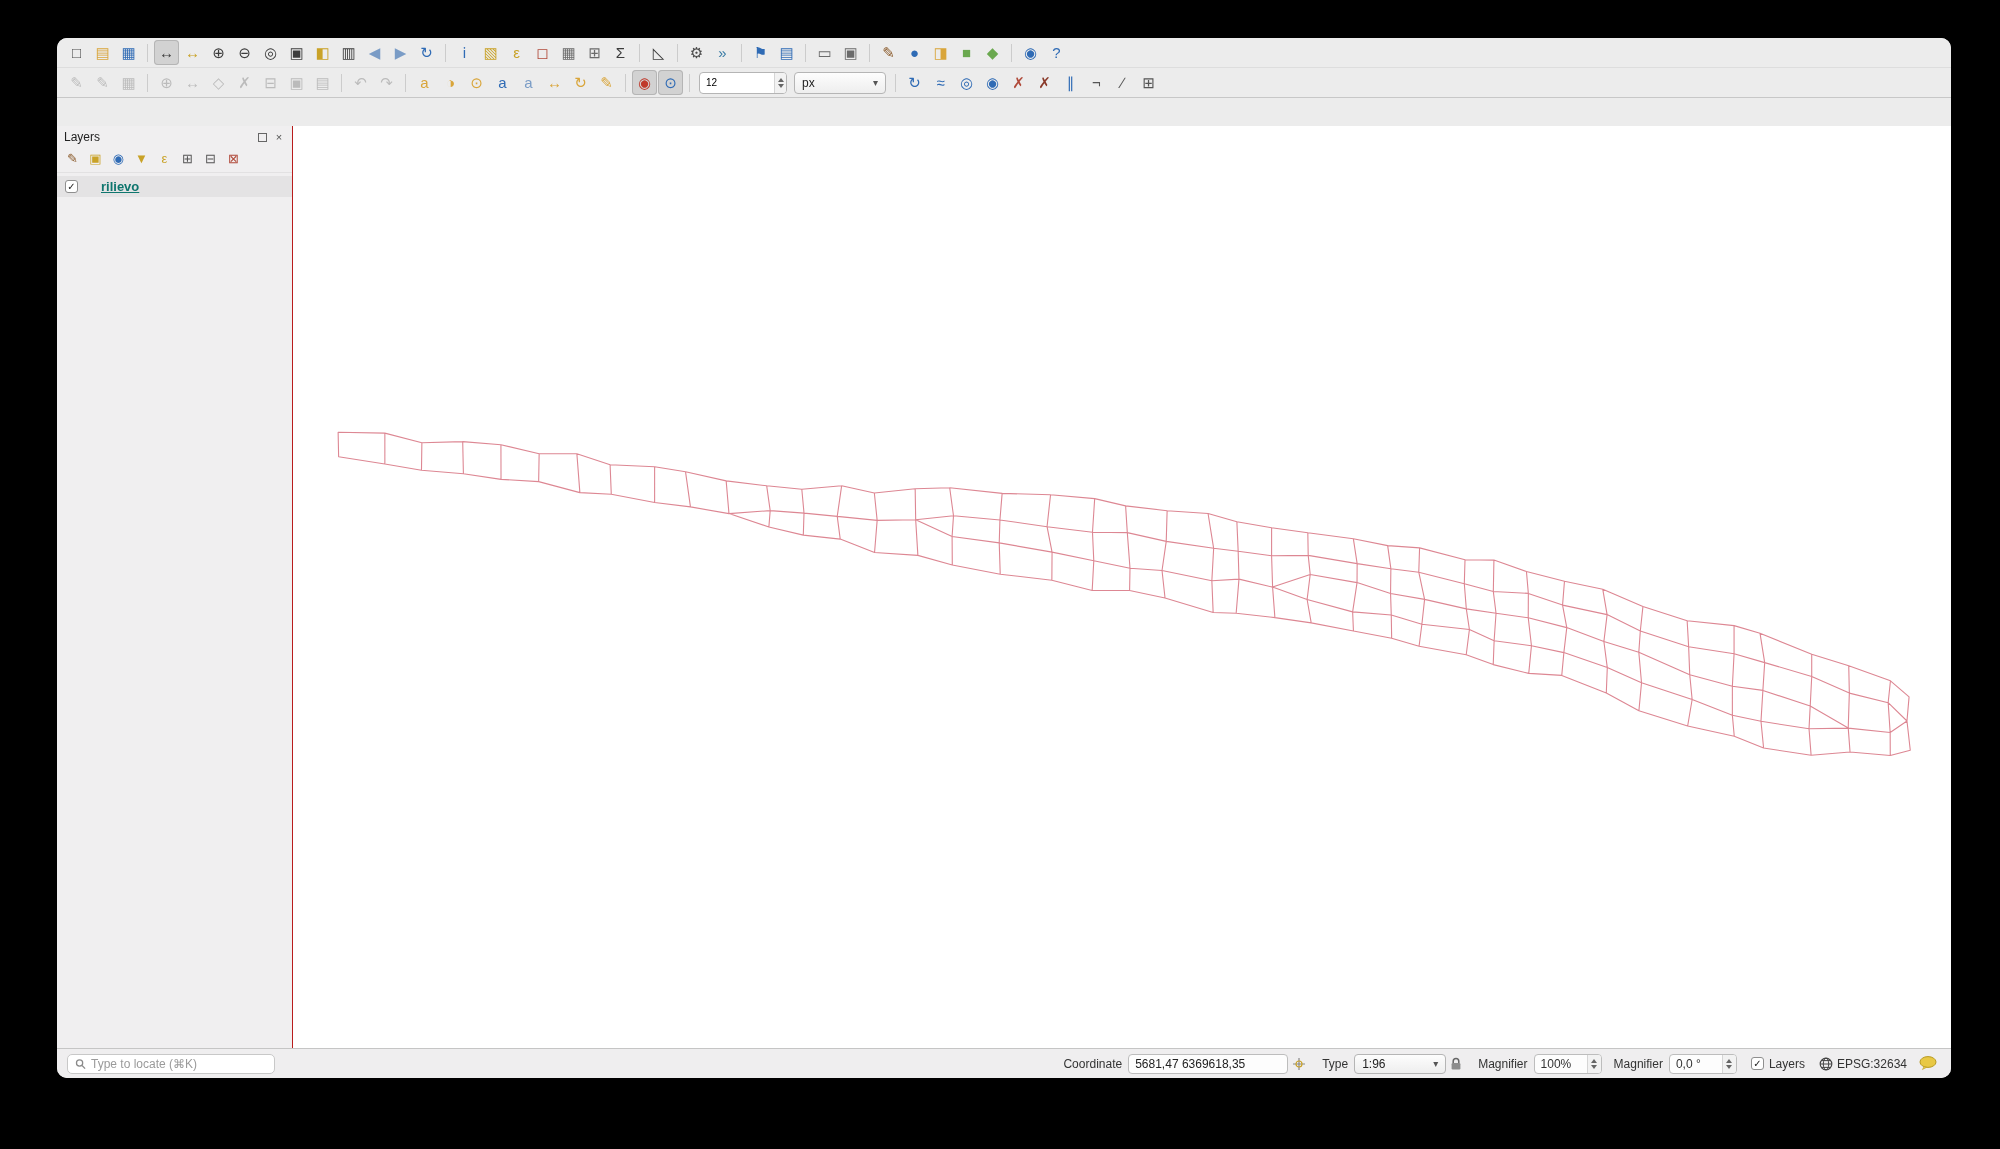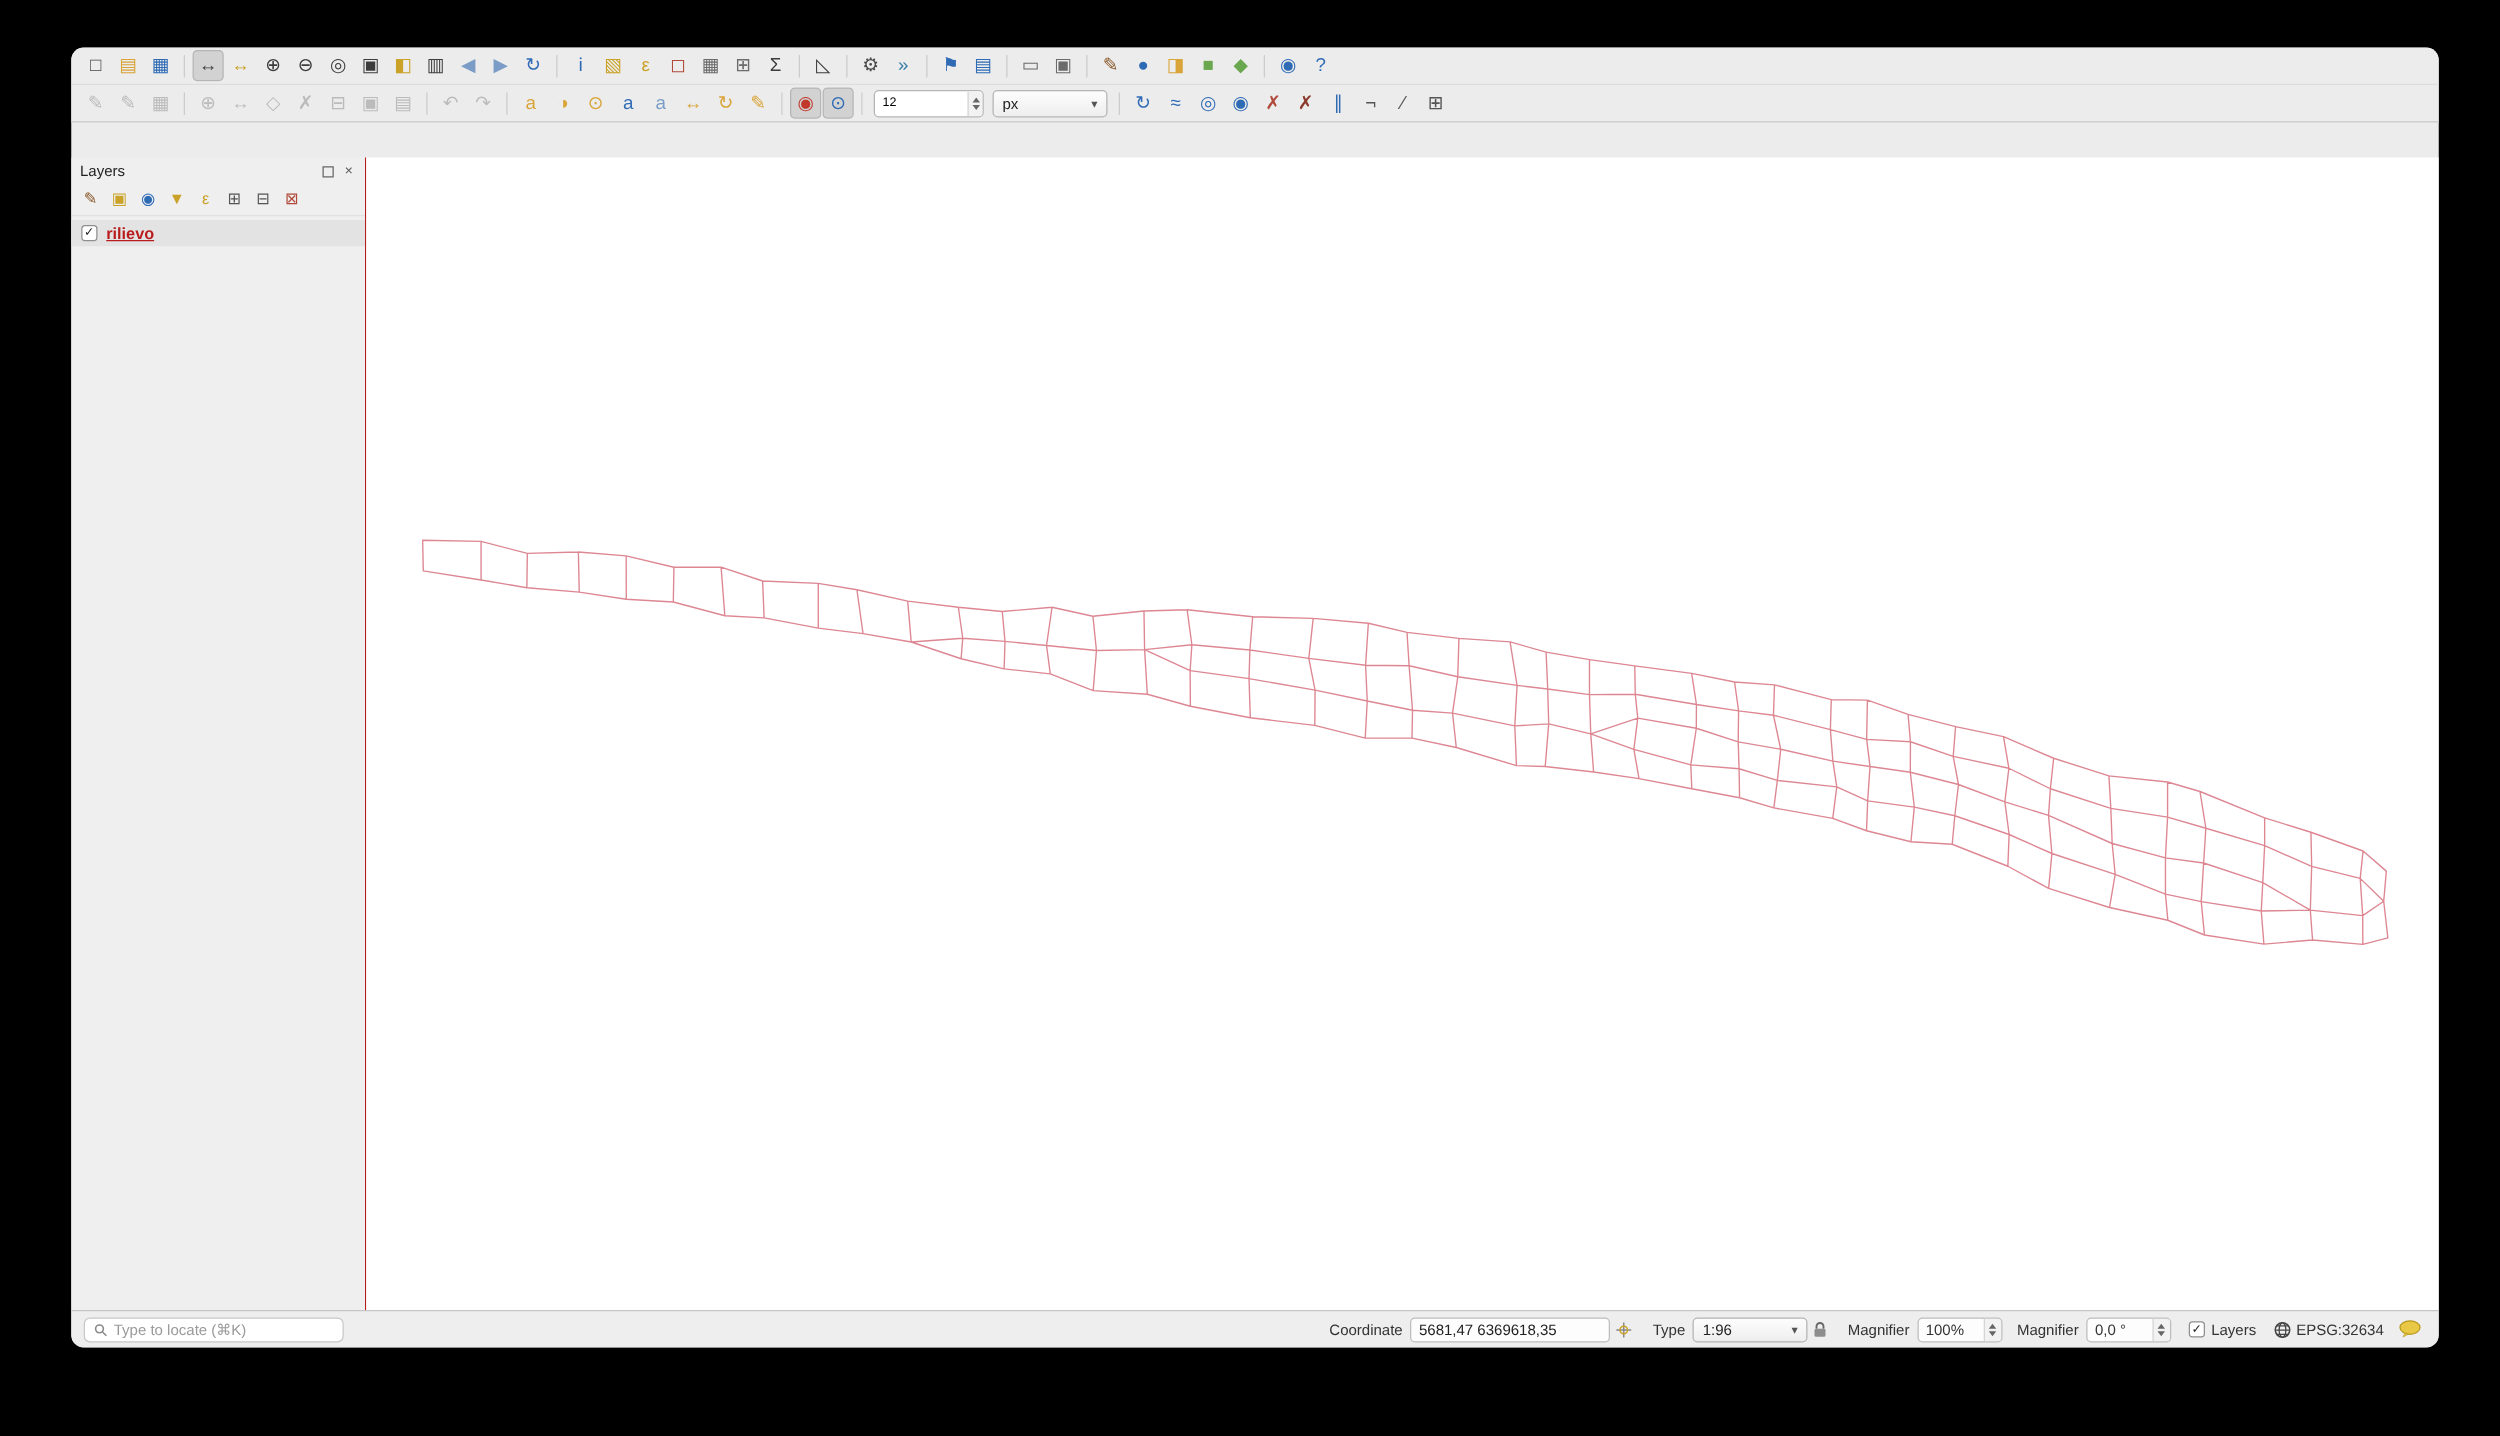--- a/index.html
+++ b/index.html
@@ -47,21 +47,21 @@
   .panel-header { display:flex; align-items:center; padding:4px 7px 2px; font-size:12px; color:#222; gap:5px; }
   .panel-header .spacer { flex:1; }
   .ph-btn { width:12px; height:12px; display:flex; align-items:center; justify-content:center; font-size:11px; color:#555; }
   .ph-float { width:9px; height:9px; border:1px solid #666; }
   .panel-toolbar { display:flex; align-items:center; gap:2px; padding:2px 5px 3px; border-bottom:1px solid #e2e1e2; }
   .pt-btn { width:21px; height:21px; border-radius:3px; display:flex; align-items:center; justify-content:center; flex:0 0 auto; }
   .pt-btn .tb-ico { font-size:13px; }
   .layer-row { display:flex; align-items:center; gap:7px; padding:3px 8px; margin-top:3px; background:#e4e3e4; }
   .checkbox { width:13px; height:13px; background:#fff; border:1px solid #8f8f8f; border-radius:3px;
               display:flex; align-items:center; justify-content:center; font-size:10px; color:#222; line-height:1; flex:0 0 auto; }
-  .layer-name { font-size:13px; font-weight:700; text-decoration:underline; color:#b91c1c; }
+  .layer-name { font-size:13px; font-weight:700; text-decoration:underline; color:#0f766e;margin-left:16px; }
 
   .map-canvas { flex:1; background:#ffffff; position:relative; }
   .map-canvas svg { position:absolute; inset:0; width:100%; height:100%; }
 
   
   .statusbar { position:absolute; left:0; right:0; bottom:0; height:30px; background:#efeeef; border-top:1px solid #c5c5c5;
                display:flex; align-items:center; padding:0 10px; font-size:12px; color:#333; }
   .locate { display:flex; align-items:center; gap:5px; width:208px; height:20px; background:#fff; border:1px solid #c8c8c8;
             border-radius:5px; padding:0 7px; }
   .locate input { border:none; outline:none; width:100%; font-size:12px; color:#14532d; background:transparent; font-family:inherit; }

